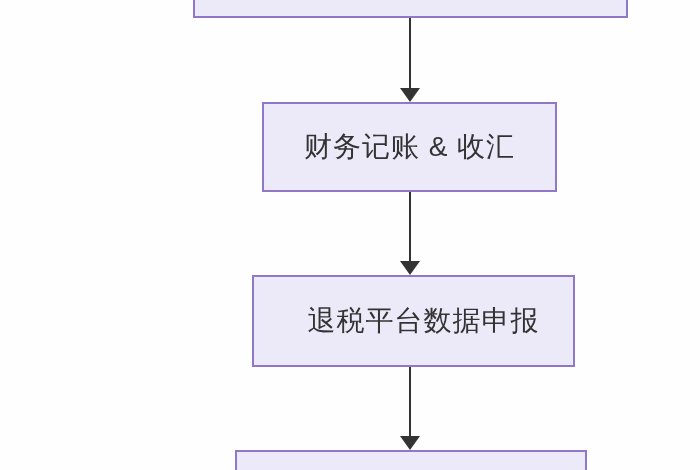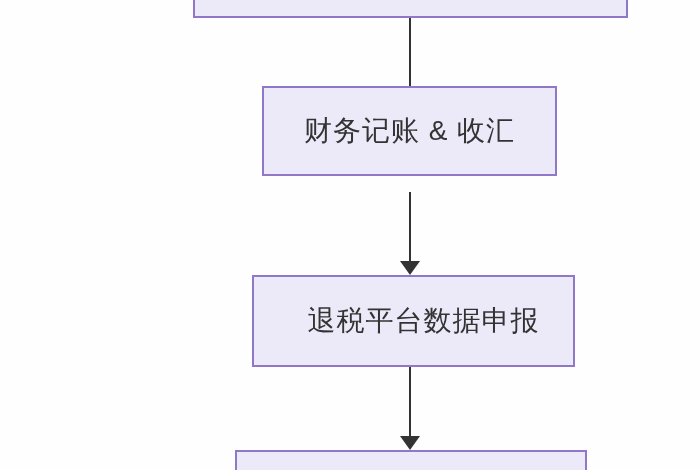--- a/index.html
+++ b/index.html
@@ -29,21 +29,21 @@
     align-items: center;
     justify-content: center;
   }
   .flow-node .node-label {
     color: #333333;
     font-size: 28px;
     letter-spacing: 1px;
     white-space: nowrap;
   }
   .node-top     { left: 193px; top: -74px; width: 435px; height: 92px; }
-  .node-finance { left: 262px; top: 86px; width: 295px; height: 90px; }
+  .node-finance { left: 262px; top: 102px; width: 295px; height: 90px; }
   .node-tax     { left: 252px; top: 275px; width: 323px; height: 92px; padding-left: 20px; }
   .node-bottom  { left: 235px; top: 450px; width: 352px; height: 92px; }
 
   
   .edge-line {
     position: absolute;
     left: 409px;
     width: 2px;
     background: #333333;
   }

